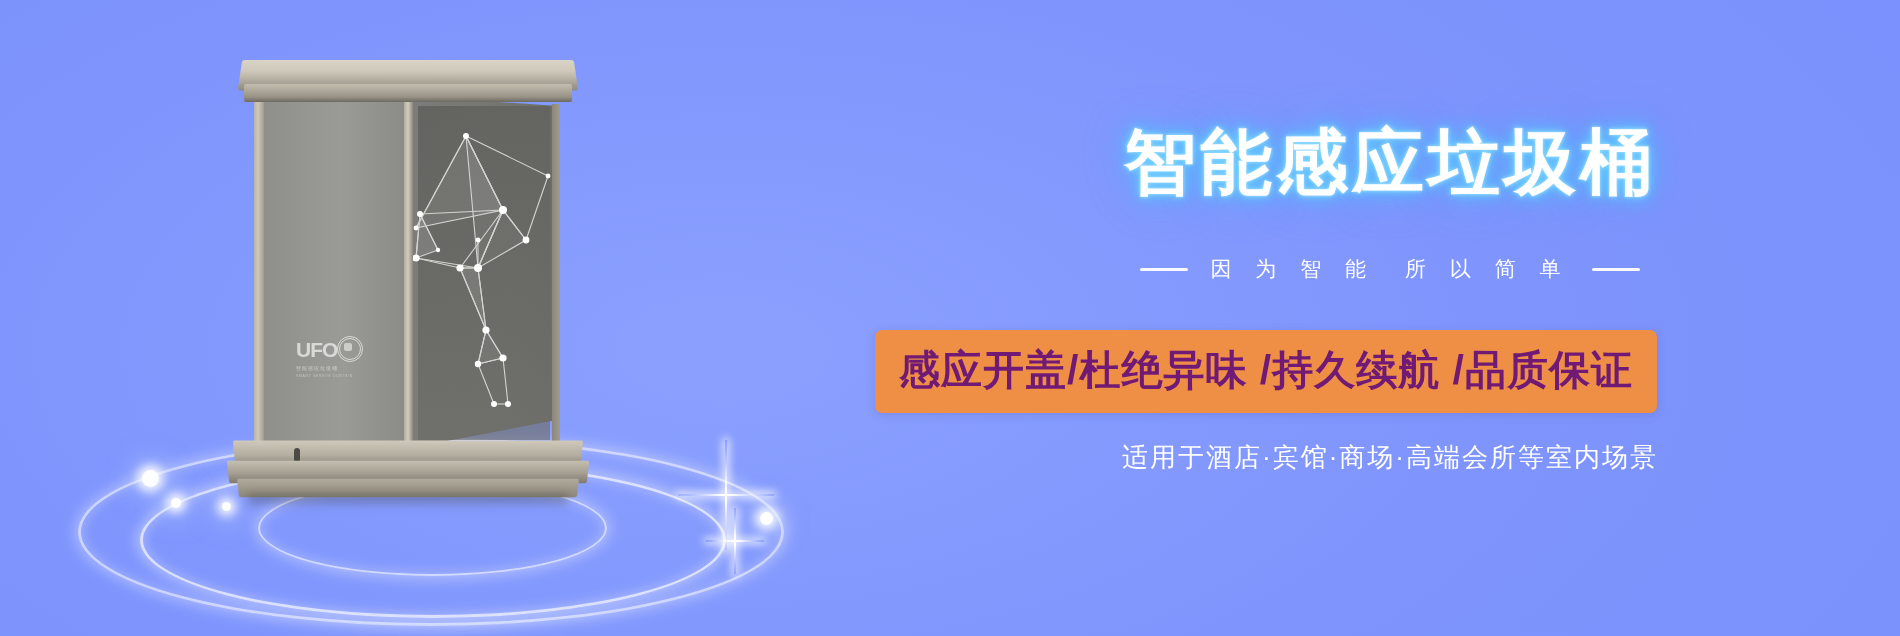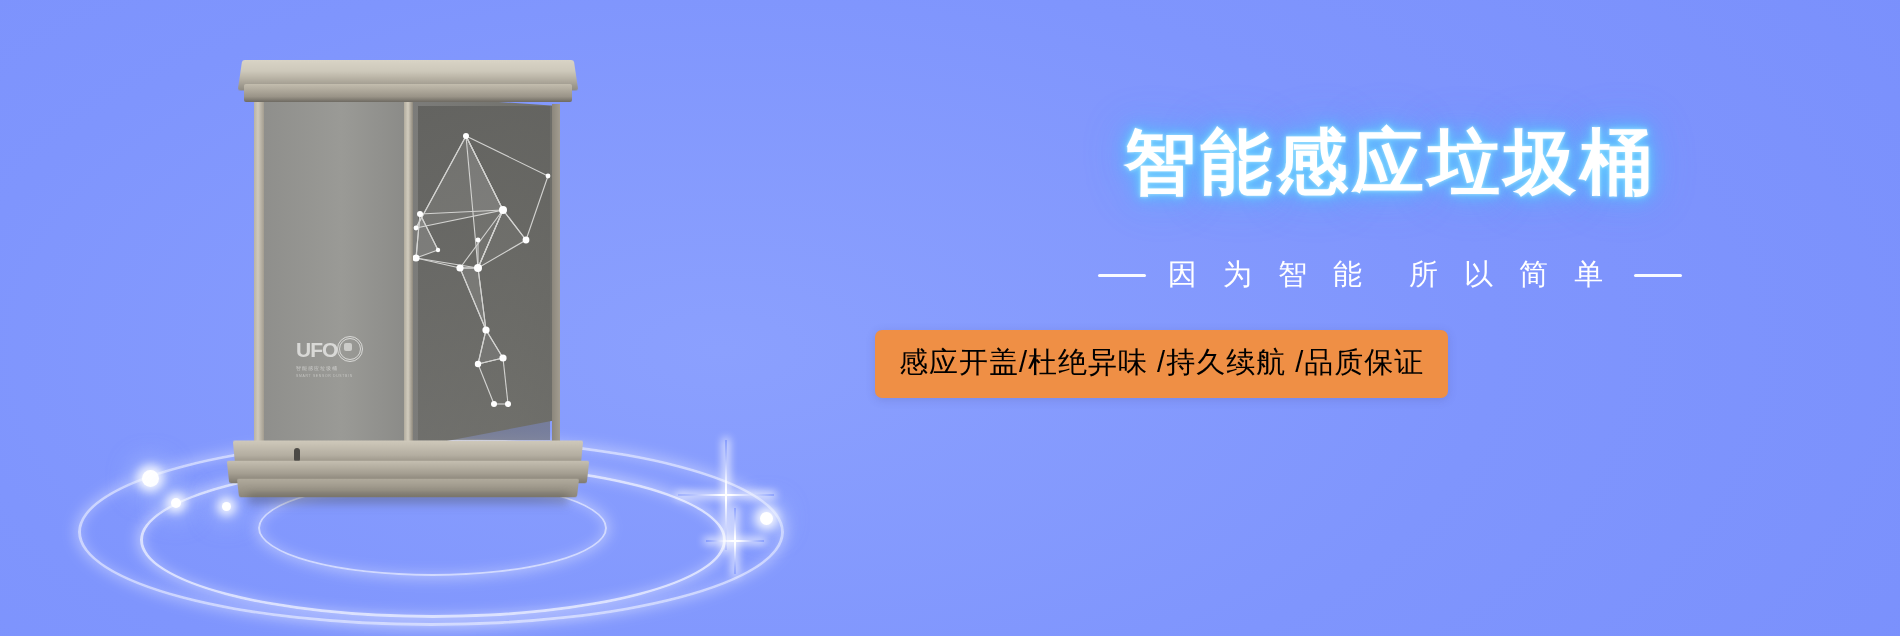--- a/index.html
+++ b/index.html
@@ -157,32 +157,32 @@
   }
 
   #subline{
     position:absolute;left:0;top:255px;width:100%;
     display:flex;align-items:center;justify-content:center;gap:22px;
   }
   .subline-rule{
     display:block;width:48px;height:3px;background:#ffffff;border-radius:2px;opacity:.95;
   }
   #subline-text{
-    font-size:29px;color:#ffffff;letter-spacing:9px;white-space:nowrap;font-weight:400;text-align:center;
+    font-size:21px;color:#ffffff;letter-spacing:9px;white-space:nowrap;font-weight:400;text-align:center;
   }
 
   #feature-chip{
     position:absolute;left:-5px;top:330px;width:auto;
     display:inline-block;
     background:#ef8f45;border-radius:7px;
     padding:13px 24px 15px 24px;
     box-shadow:0 2px 10px rgba(60,60,120,.18);
   }
   #feature-chip-text{
-    font-size:29px;font-weight:400;color:#000000;letter-spacing:1px;white-space:nowrap;
+    font-size:41px;font-weight:700;color:#701a75;letter-spacing:1px;white-space:nowrap;
   }
 
   #scene-note{
     position:absolute;left:0;top:440px;width:100%;
     font-size:26px;color:#ffffff;letter-spacing:2px;text-align:center;
     white-space:nowrap;
   }
 </style>
 </head>
 <body>
@@ -290,15 +290,16 @@
     <div id="subline">
       <span class="subline-rule"></span>
       <span id="subline-text">因 为 智 能　所 以 简 单</span>
       <span class="subline-rule"></span>
     </div>
 
     <div id="feature-chip">
       <span id="feature-chip-text">感应开盖/杜绝异味 /持久续航 /品质保证</span>
     </div>
 
+    <div id="scene-note">适用于酒店·宾馆·商场·高端会所等室内场景</div>
   </div>
 
 </div>
 
 </body></html>

